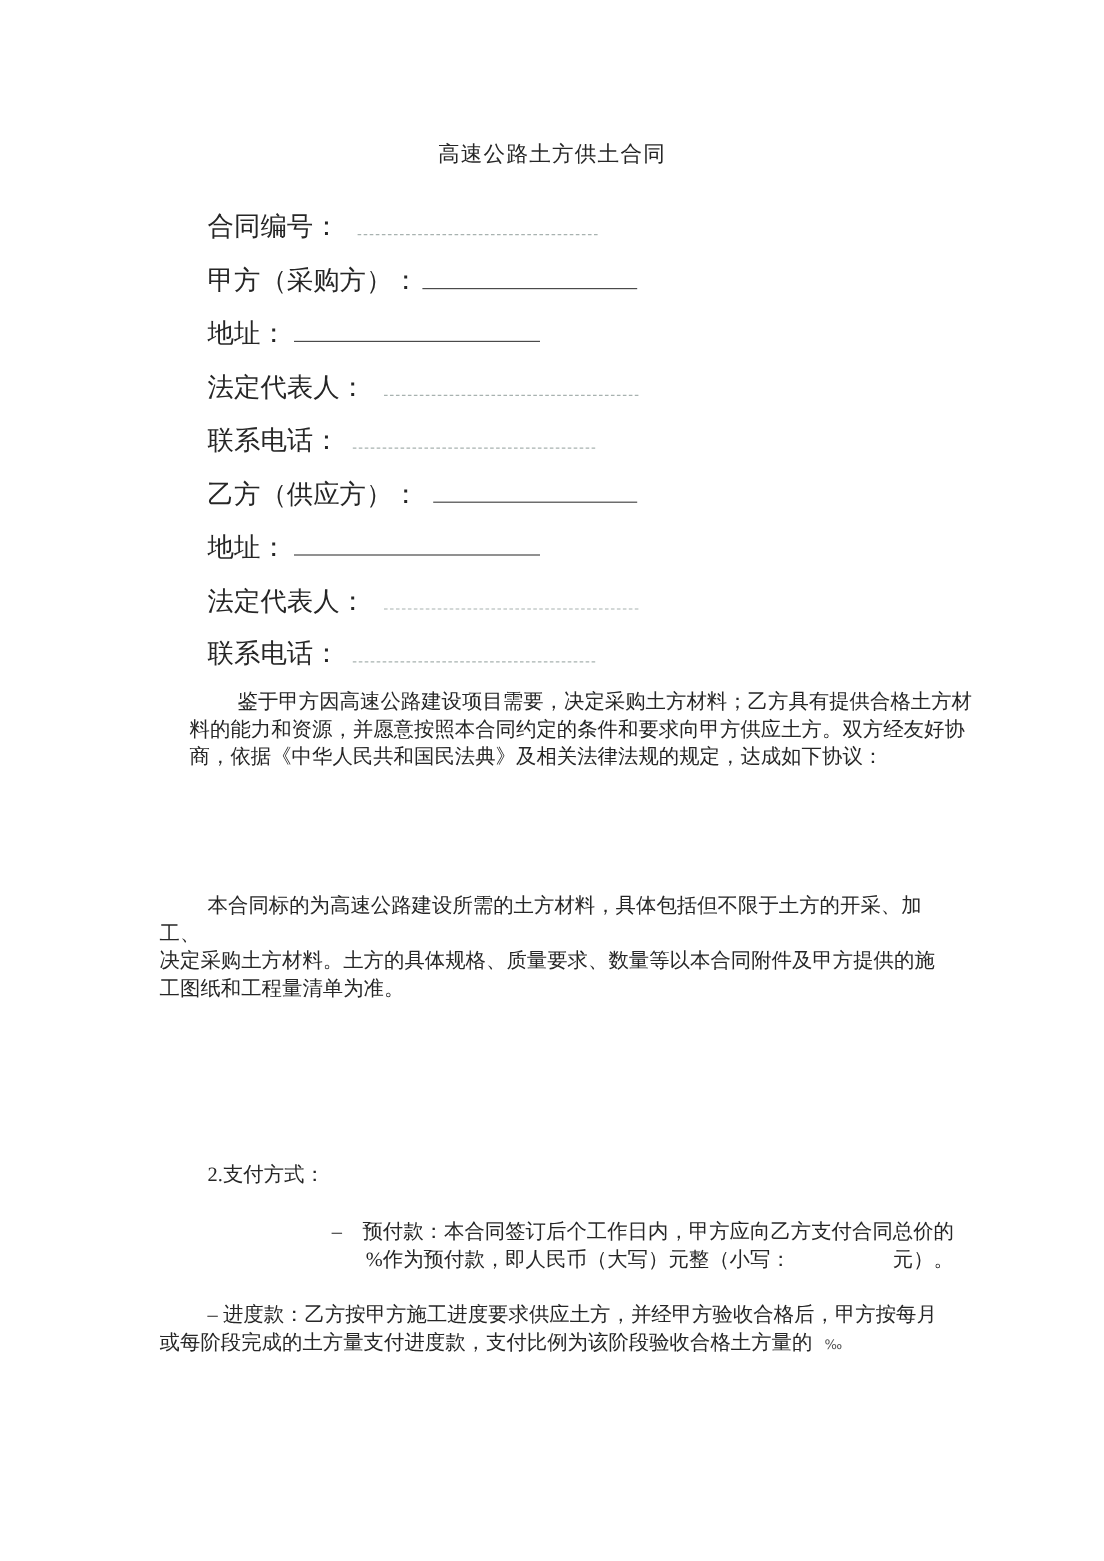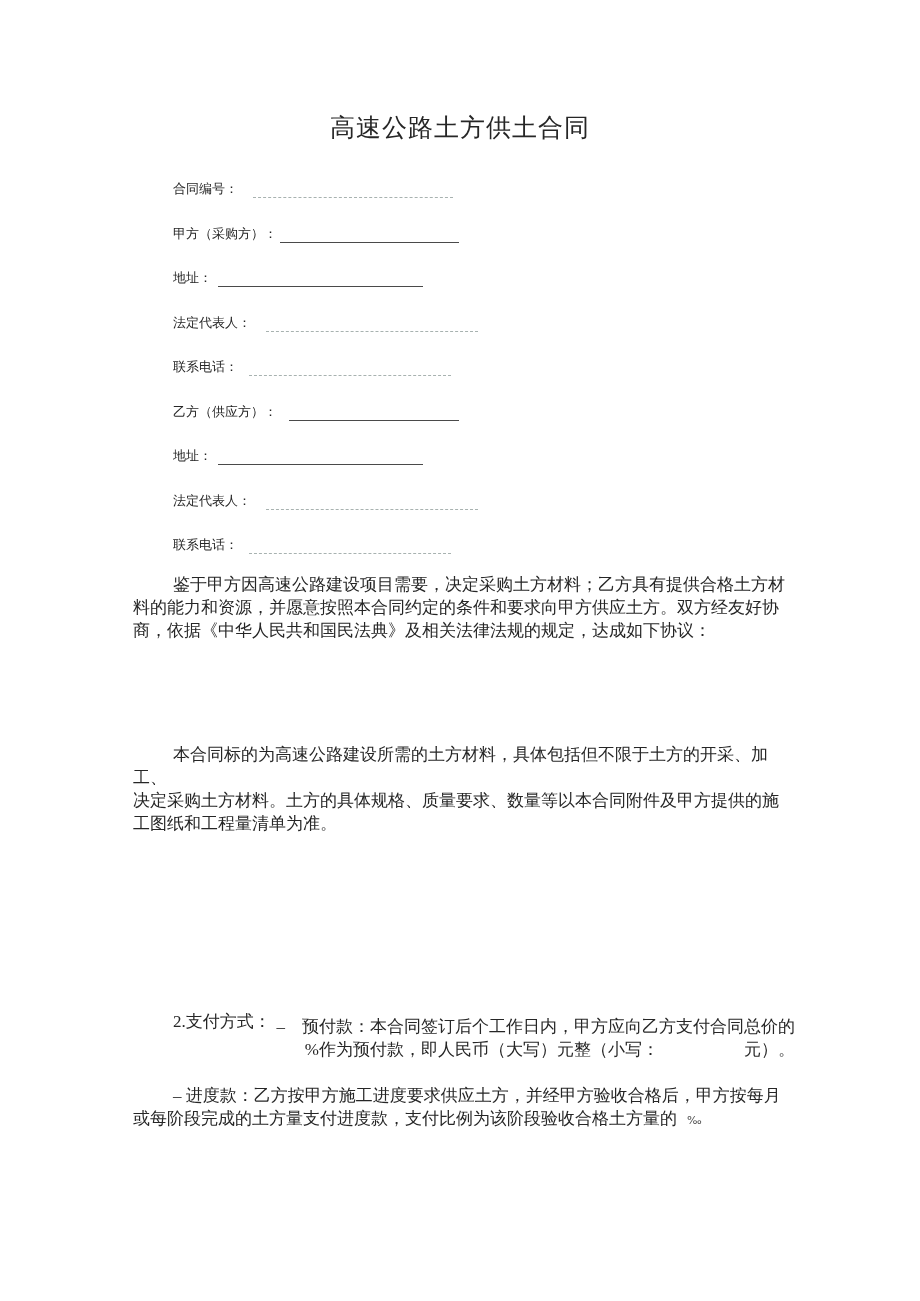--- a/index.html
+++ b/index.html
@@ -8,28 +8,28 @@
     width:920px;height:1301px;
     margin:0 auto;
     background:#ffffff;
     font-family:"Liberation Serif","DejaVu Serif",serif;
     color:#262626;
     overflow:hidden;
   }
   .title{
     position:absolute;top:115px;left:0;width:920px;
     margin:0;text-align:center;
-    font-size:25px;line-height:26px;font-weight:normal;
+    font-size:18px;line-height:26px;font-weight:normal;
     letter-spacing:1px;
   }
   .fields{position:absolute;top:180px;left:173px;width:600px;}
   .field-row{
-    display:flex;align-items:flex-end;
+    display:flex;align-items:flex-start;
     height:18px;margin-bottom:26.5px;
-    font-size:13px;line-height:18px;white-space:pre;
+    font-size:22px;line-height:18px;white-space:pre;
   }
   .blank{display:inline-block;height:15px;}
   .blank.dark{border-bottom:1px solid #4a4a4a;}
   .blank.light{border-bottom:1px dashed #a8b2b0;}
   .field-row:nth-child(1) .blank{width:200px;margin-left:15px;}
   .field-row:nth-child(2) .blank{width:179px;margin-left:3px;}
   .field-row:nth-child(3) .blank{width:205px;margin-left:6px;}
   .field-row:nth-child(4) .blank{width:212px;margin-left:15px;}
   .field-row:nth-child(5) .blank{width:202px;margin-left:11px;}
   .field-row:nth-child(6) .blank{width:170px;margin-left:12px;}
@@ -37,27 +37,27 @@
   .field-row:nth-child(8) .blank{width:212px;margin-left:15px;}
   .field-row:nth-child(9) .blank{width:202px;margin-left:11px;}
 
   .block{
     position:absolute;left:133px;width:662px;
     font-size:17px;
   }
   .line{line-height:23px;white-space:pre-wrap;}
   .ind{text-indent:40px;}
 
-  .preamble{top:573px;}
+  .preamble{top:573px;margin-left:25px;}
   .sec1-heading{top:665px;}
   .sec1{top:743px;}
   .sec2-heading{top:797px;}
   .price{top:852px;}
   .price .line{line-height:22.6px;}
-  .payment-heading{top:967px;margin-top:43px;}
+  .payment-heading{top:967px;}
   .advance{top:1015px;text-align:right;}
   .progress{top:1084px;}
 
   .permille{
     font-size:11px;color:#4f4f4f;margin-left:10px;
     font-family:"DejaVu Sans","Liberation Sans",sans-serif;
   }
 </style>
 </head>
 <body>

